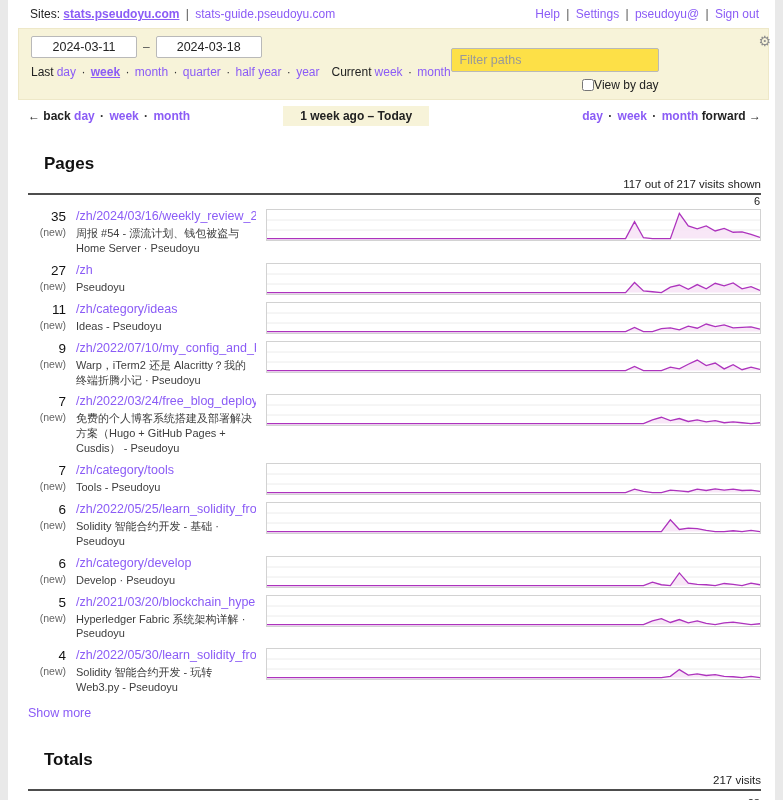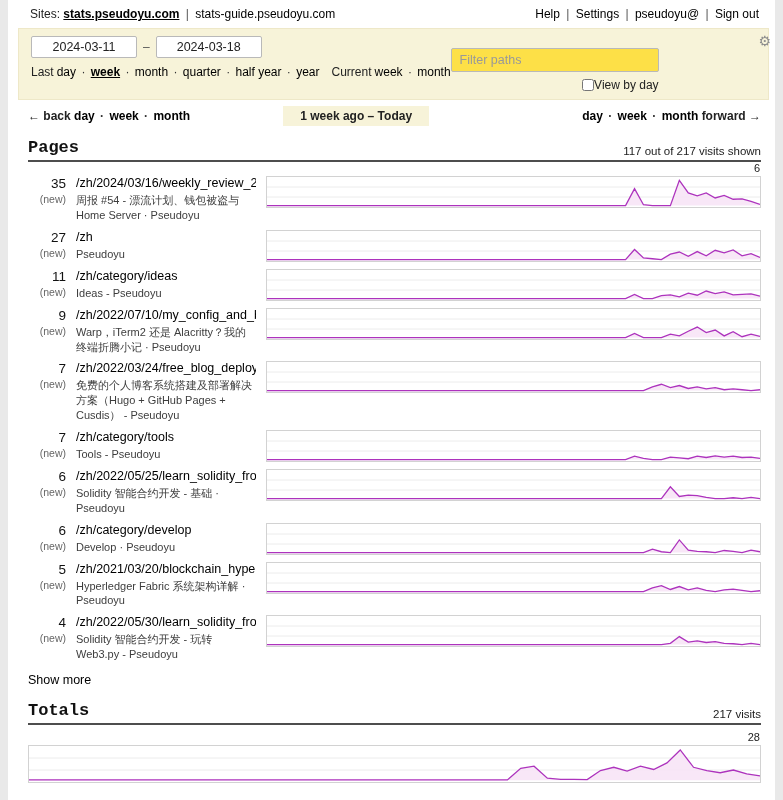--- a/index.html
+++ b/index.html
@@ -1,17 +1,17 @@
 <!DOCTYPE html>
 <html><head>
 <meta charset="utf-8">
 <style>
   html,body{margin:0;padding:0;background:#e9e9e9;font-family:"Liberation Sans",sans-serif;color:#222;}
   .page{width:767px;margin:0 auto;background:#fff;min-height:792px;padding-bottom:6px;}
-  a{color:#000000;text-decoration:none;cursor:pointer;}
+  a{color:#8b5cf6;text-decoration:none;cursor:pointer;}
 
   
   .topbar{display:flex;justify-content:space-between;align-items:center;padding:7px 16px 5px 22px;font-size:12px;background:#fff;}
   .topbar .sep{color:#555;margin:0 3px;}
   .site-current{font-weight:bold;text-decoration:underline;}
 
   
   .header-band{position:relative;margin:2px 6px 0 10px;background:#f7f3d9;border:1px solid #eee8c8;padding:7px 10px 7px 12px;display:flex;justify-content:flex-start;}
   .date-row{display:flex;align-items:center;gap:6px;}
   .date-input{width:96px;text-align:center;font-size:12.5px;padding:3px 4px;border:1px solid #b9b9b9;border-radius:2px;background:#fff;color:#222;font-family:"Liberation Sans",sans-serif;}
@@ -30,21 +30,21 @@
 
   
   .nav-row{display:flex;justify-content:space-between;align-items:center;margin:6px 14px 4px 20px;font-size:12px;color:#222;font-weight:bold;}
   .range-box{background:#f7f3d9;padding:3px 17px;font-size:12px;color:#222;margin-right:60px;}
   .nav-left,.nav-right{white-space:nowrap;}
   .nav-row .dot{color:#333;margin:0 2px;}
 
   
   .content{padding:0 14px 0 20px;}
   .section-head{display:flex;justify-content:space-between;align-items:flex-end;border-bottom:2px solid #4d4d4d;padding-bottom:3px;margin-top:12px;}
-  .section-head h2{margin:0;font-size:17px;font-weight:bold;color:#111;font-family:Liberation Mono, monospace;}
+  .section-head h2{margin:16px;font-size:17px;font-weight:bold;color:#111;}
   .section-summary{font-size:11.5px;color:#222;}
 
   
   .pages-list{padding-top:14px;}
   .prow{display:grid;grid-template-columns:38px 180px 1fr;column-gap:10px;margin-bottom:7px;}
   .pcount{text-align:right;}
   .pcount .num{font-size:13.5px;color:#111;}
   .pcount .newlbl{font-size:10.5px;color:#666;margin-top:2px;}
   .pinfo{overflow:hidden;}
   .ppath{display:block;font-size:12.5px;white-space:nowrap;overflow:hidden;}

